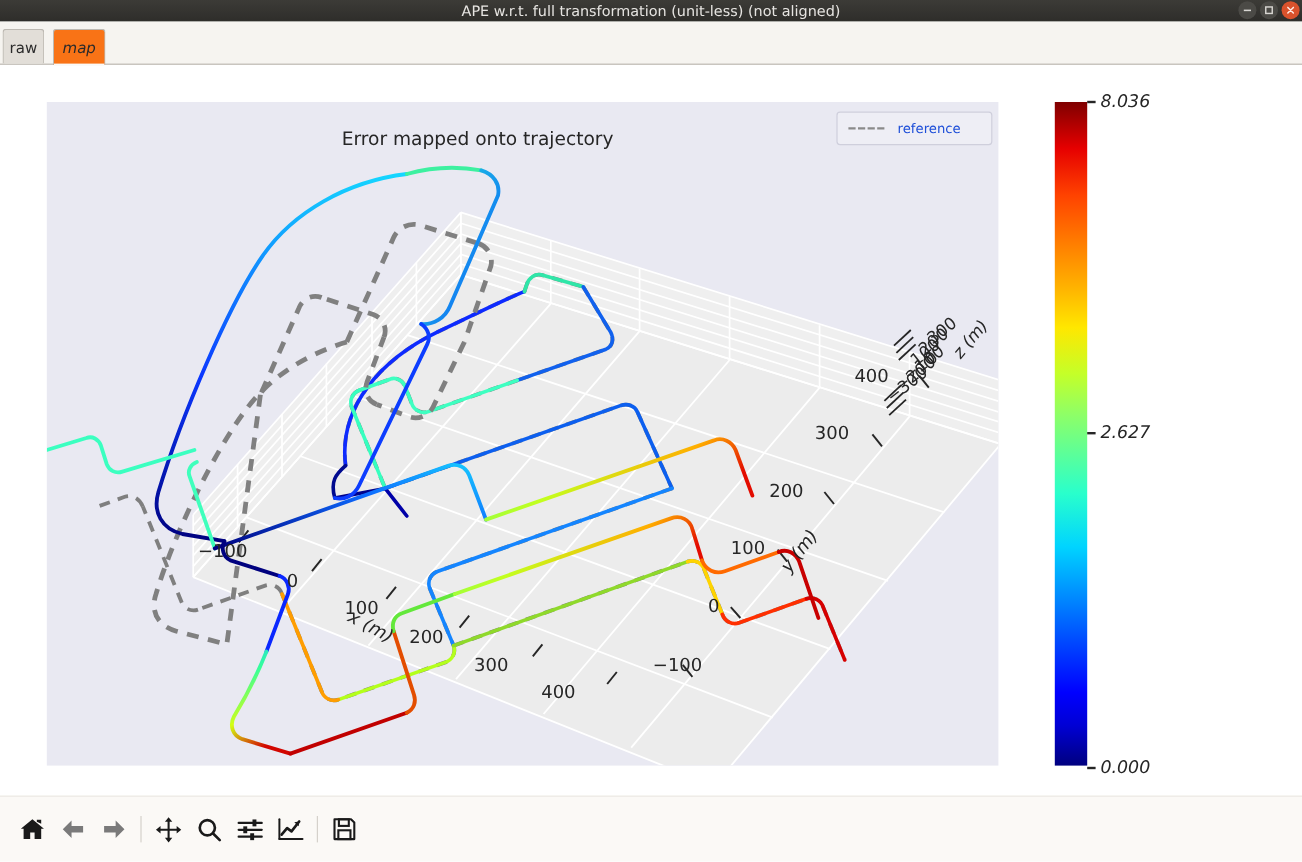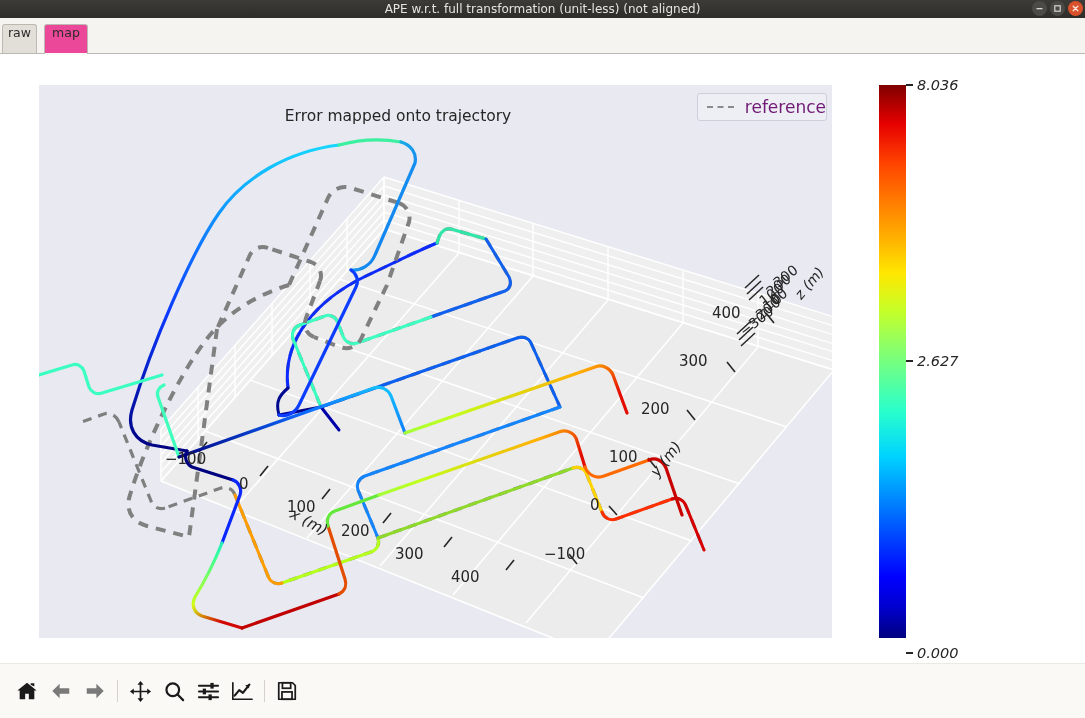--- a/index.html
+++ b/index.html
@@ -52,33 +52,34 @@
     position: absolute; left: 0; bottom: 0; width: 1085px; height: 1px;
     background: #bdb9b2;
   }
   .tab {
     position: absolute; top: 6px;
     height: 29px;
     box-sizing: border-box;
     border: 1px solid #bdb9b2;
     border-bottom: none;
     border-radius: 3px 3px 0 0;
-    display: flex; justify-content: center;
+    display: flex; align-items: center; justify-content: center;
     font-size: 12.5px;
     color: #2b2b2b;
     background: #e2ded8;
     padding: 0 10px;
   }
   .tab.inactive { left: 2px; width: 35px; background: #e2ded8; }
   .tab.active {
     left: 44px; width: 44px;
-    background: #ec4899;
+    background: #f97316;
     height: 30px;
     border-color: #bdb9b2;
     z-index: 3;
+    font-style: italic;
   }
   .tab.active::after {
     content: ""; position: absolute; left: 0; right: 0; bottom: -1px;
     height: 2px; background: #fbfaf8;
   }
 
   
   .canvas {
     position: absolute; left: 0; top: 55px;
     width: 1085px; height: 608px;
@@ -116,21 +117,21 @@
     border-radius: 3px;
     display: flex; align-items: center;
     padding-left: 9px;
     gap: 11px;
   }
   .legend-dash {
     display: inline-block;
     width: 30px; height: 0;
     border-top: 2px dashed #8a8a8a;
   }
-  .legend-label { font-size: 17px; color: #701a75; }
+  .legend-label { font-size: 11px; color: #1d4ed8; }
 
   
   .colorbar-wrap {
     position: absolute; left: 879px; top: 30px;
     width: 27px; height: 553px;
   }
   .colorbar {
     position: absolute; left: 0; top: 0;
     width: 27px; height: 553px;
     background: linear-gradient(to top,
@@ -531,21 +532,21 @@
     <div class="colorbar-wrap">
       <div class="colorbar"></div>
       <div class="cb-tick" style="top:0px;">
         <span class="dash"></span>
         <span class="lbl">8.036</span>
       </div>
       <div class="cb-tick" style="top:276px;">
         <span class="dash"></span>
         <span class="lbl">2.627</span>
       </div>
-      <div class="cb-tick" style="top:568px;justify-content:flex-end;">
+      <div class="cb-tick" style="top:555px;justify-content:flex-end;">
         <span class="dash"></span>
         <span class="lbl">0.000</span>
       </div>
     </div>
   </div>
 
   <div class="toolbar">
     <div class="toolbar-top-line"></div>
     <div class="tb-icons">
 

